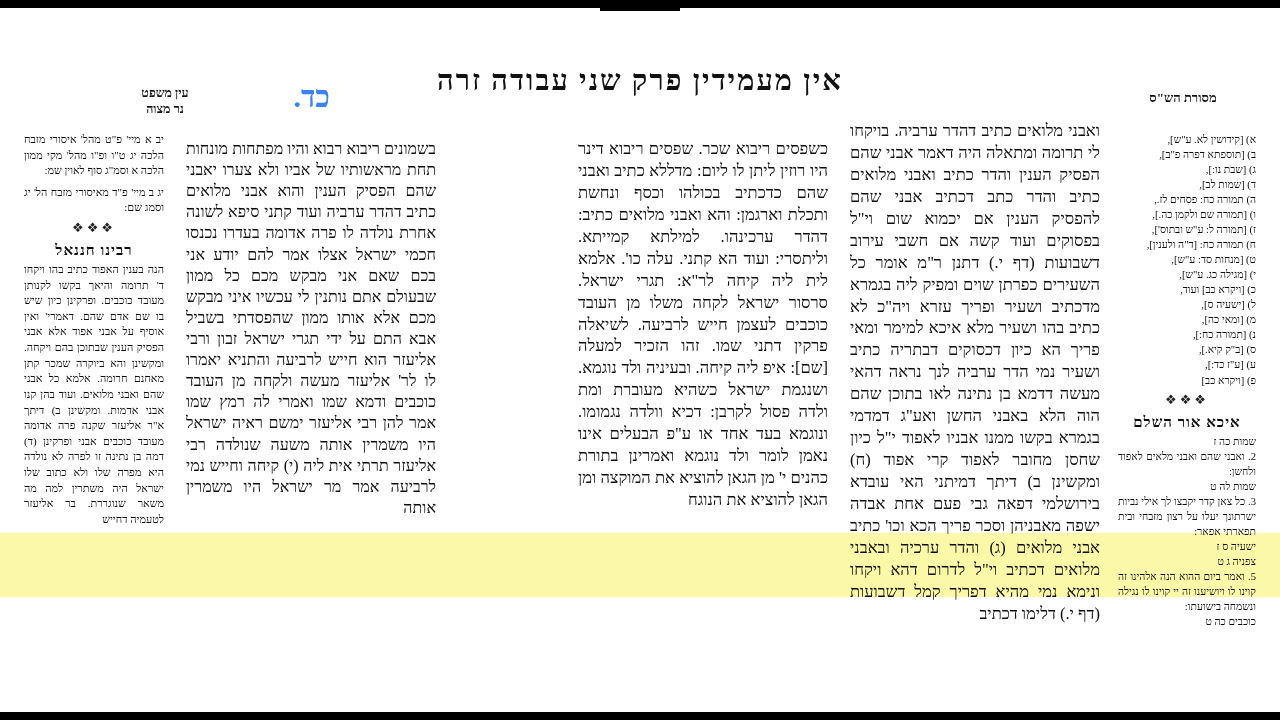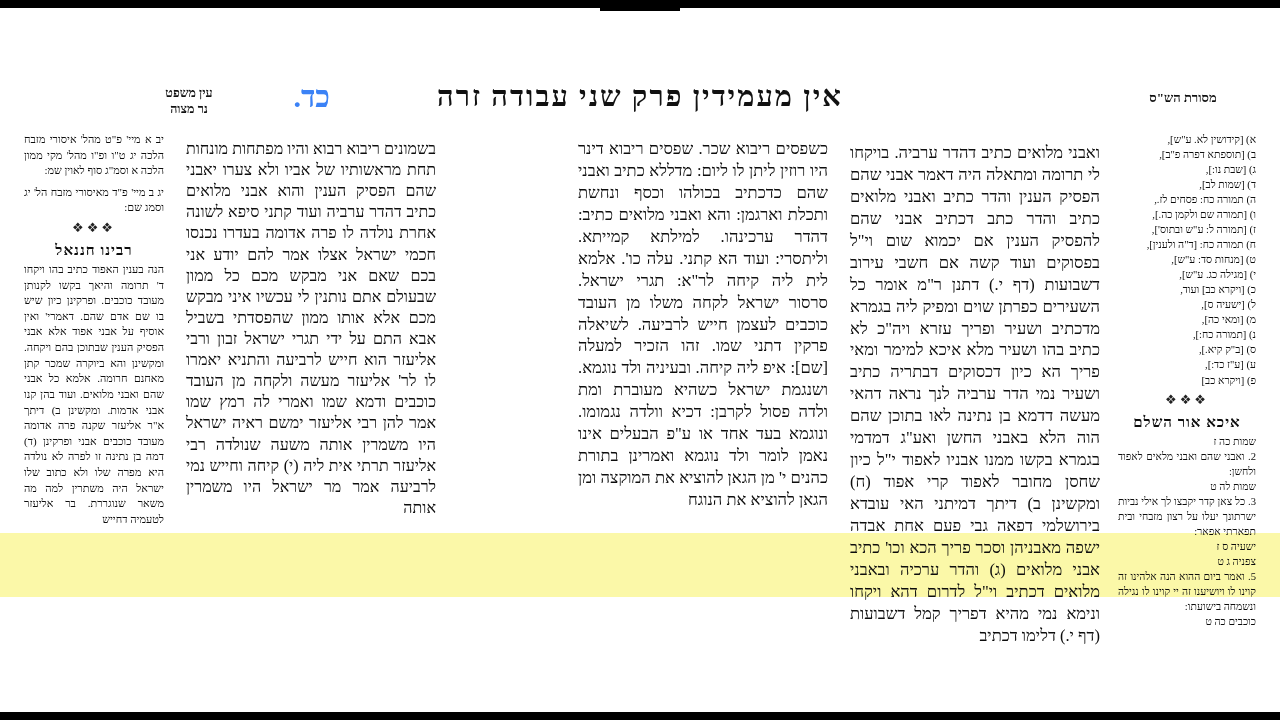--- a/index.html
+++ b/index.html
@@ -49,21 +49,21 @@
     background: #fbf8a8;
     z-index: 1;
   }
   .layer {
     position: absolute;
     inset: 0;
     z-index: 2;
   }
   .daf-title {
     position: absolute;
-    top: 80px;
+    top: 64px;
     left: 0;
     width: 1280px;
     text-align: center;
     direction: rtl;
     font-size: 29px;
     font-weight: 700;
     letter-spacing: 2px;
     color: #111;
   }
   .daf-number {
@@ -79,21 +79,21 @@
     position: absolute;
     direction: rtl;
     text-align: center;
     font-size: 12.5px;
     line-height: 1.25;
     color: #111;
     font-weight: 700;
   }
   .corner-label.right {
     top: 86px;
-    right: 1048px;
+    right: 1072px;
     width: 86px;
   }
   .corner-label.masoret {
     top: 90px;
     right: 32px;
     width: 130px;
     font-size: 13px;
   }
   
   .col {
@@ -140,21 +140,21 @@
   #rashi {
     top: 138px;
     left: 186px;
     width: 250px;
     font-size: 16px;
     line-height: 1.32;
     text-align: justify;
   }
   
   #tosafot {
-    top: 142px;
+    top: 120px;
     right: 180px;
     width: 250px;
     font-size: 16.5px;
     line-height: 1.33;
     text-align: justify;
   }
 </style>
 </head>
 <body>
 

